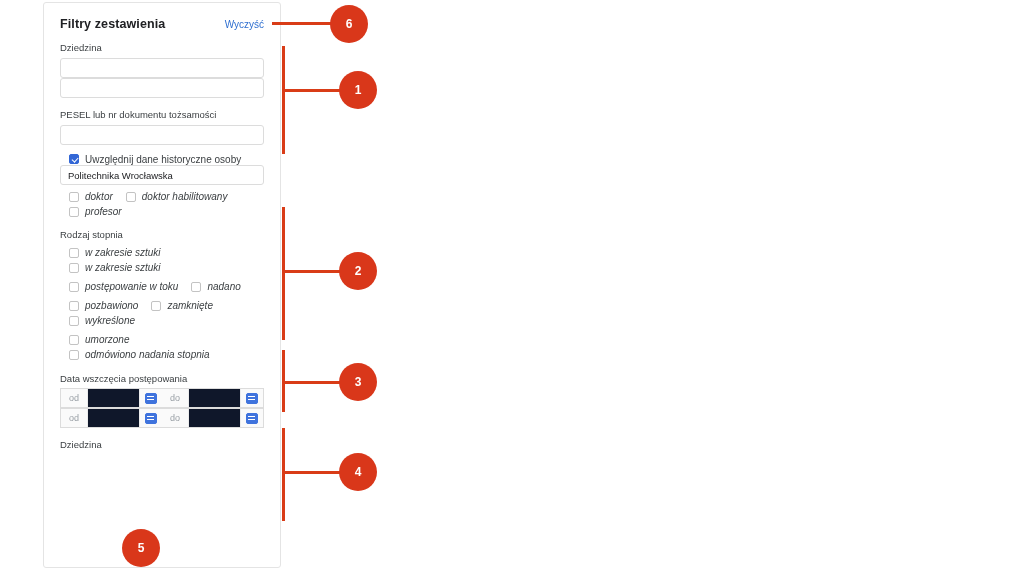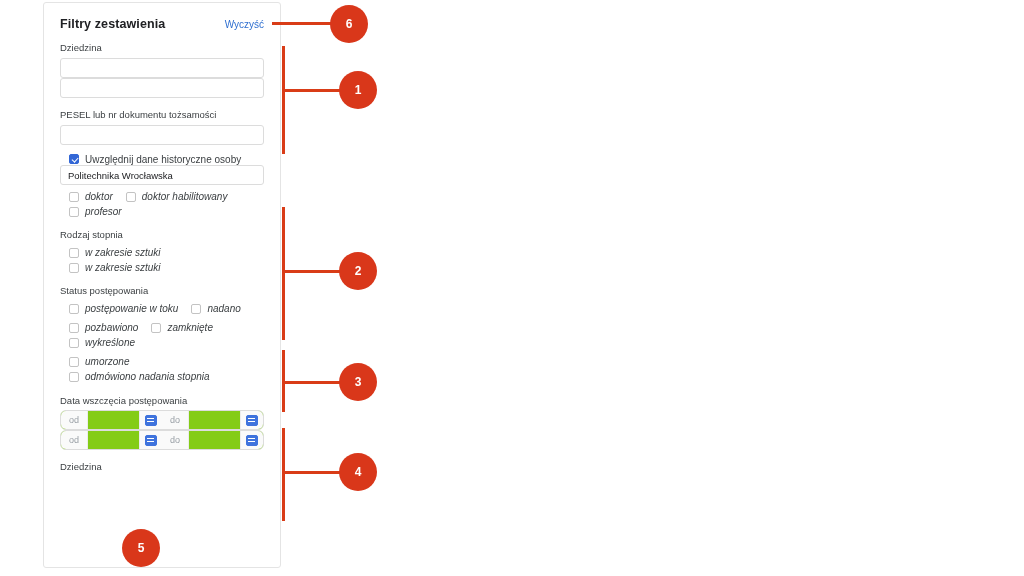--- a/index.html
+++ b/index.html
@@ -133,24 +133,24 @@
     padding-left: 9px;
   }
 
   
   .date-row {
     display: flex;
     align-items: stretch;
     height: 20px;
     width: 100%;
     border: 1px solid #dcdcdc;
-    border-radius: 6px;
+    border-radius: 0;
     box-sizing: border-box;
     overflow: hidden;
-    background: #84cc16;
+    background: #0f172a;
   }
   .date-prefix {
     width: 26px;
     display: flex;
     align-items: center;
     justify-content: center;
     font-size: 9px;
     color: #9aa0a6;
     background: #fafafa;
     border-right: 1px solid #ececec;
@@ -280,21 +280,20 @@
       <span class="cb-box"></span>
       <span class="cb-label">w zakresie sztuki</span>
     </div>
     <div class="cb-item">
       <span class="cb-box"></span>
       <span class="cb-label">w zakresie sztuki</span>
     </div>
   </div>
 
   
-  <div class="group-label">Status postępowania</div>
   <div class="cb-row">
     <div class="cb-item">
       <span class="cb-box"></span>
       <span class="cb-label">postępowanie w toku</span>
     </div>
     <div class="cb-item">
       <span class="cb-box"></span>
       <span class="cb-label">nadano</span>
     </div>
   </div>

